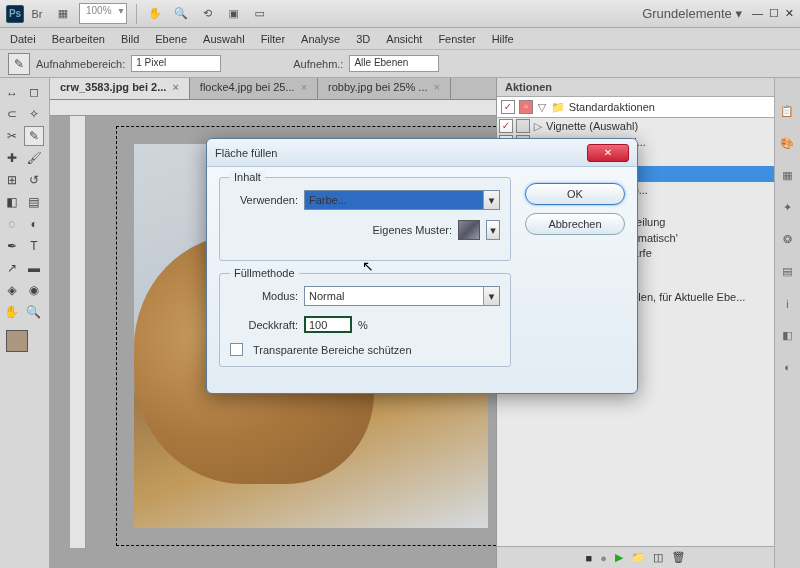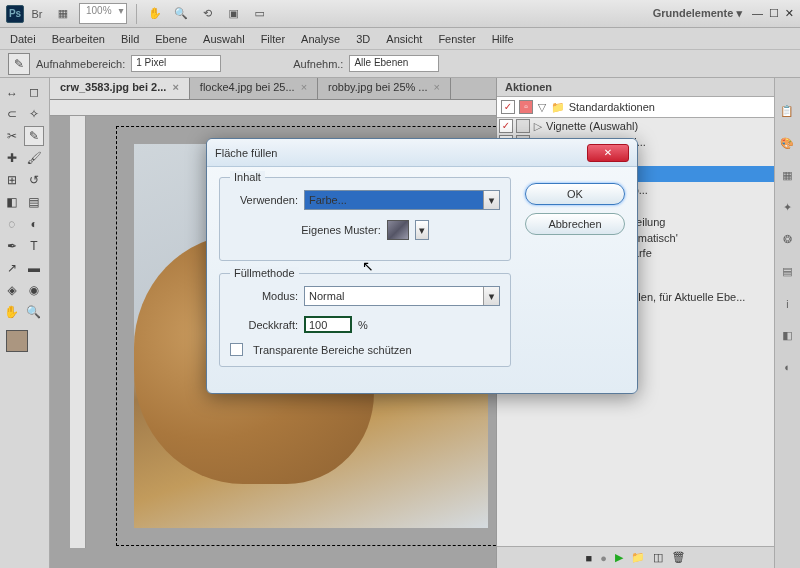--- a/index.html
+++ b/index.html
@@ -2,21 +2,21 @@
 <html><head>
 <meta charset="utf-8">
 <style>
 *{box-sizing:border-box;margin:0;padding:0;font-family:"Segoe UI",Tahoma,sans-serif;font-size:11px;color:#333}
 body{background:#d5d5d5;width:800px;height:568px;overflow:hidden;position:relative}
 .topbar{height:28px;background:linear-gradient(#e8e8e8,#d3d3d3);display:flex;align-items:center;padding:0 6px;border-bottom:1px solid #aaa}
 .ps-icon{width:18px;height:18px;background:#0a2a4a;border:1px solid #356;border-radius:2px;text-align:center;color:#7ab;font-weight:bold;font-size:10px;line-height:16px}
 .top-ico{width:24px;height:22px;border:1px solid transparent;margin:0 1px;display:flex;align-items:center;justify-content:center;color:#555}
 .top-dd{border:1px solid #999;background:#fff;padding:1px 14px 7px 6px;font-size:10px;color:#888;position:relative;margin:5px 3px}
 .top-dd::after{content:"▾";position:absolute;right:2px;top:1px;color:#888}
-.grundel{margin-left:auto;font-weight:bold;font-size:11px;color:#555}
+.grundel{margin-left:auto;font-weight:normal;font-size:13px;color:#555}
 .winbtns{display:flex;gap:6px;margin-left:10px;color:#888}
 .menubar{height:22px;background:#d7d7d7;display:flex;align-items:center;padding:0 10px;gap:16px;border-bottom:1px solid #bbb;font-size:12px}
 .optionsbar{height:28px;background:#d7d7d7;display:flex;align-items:center;padding:0 8px;border-bottom:1px solid #aaa;font-size:11px;gap:6px}
 .optionsbar .lbl{color:#444}
 .optionsbar .inp{border:1px solid #999;background:#fff;padding:1px 4px;font-size:10px;color:#333;height:17px}
 .workspace{display:flex;height:490px}
 .toolbox{width:50px;background:#d7d7d7;border-right:1px solid #aaa;display:flex;flex-wrap:wrap;padding:4px 2px;gap:2px;align-content:flex-start}
 .tool{width:20px;height:20px;border:1px solid #d7d7d7;display:flex;align-items:center;justify-content:center;font-size:12px;color:#444}
 .tool.sel{background:#e8e8e8;border:1px solid #888}
 .swatch-fg{width:22px;height:22px;background:#ab9680;border:1px solid #555;margin-top:6px;margin-left:4px}
@@ -281,21 +281,21 @@
     <div class="dlg-left">
       <div class="grp">
         <div class="grp-lbl">Inhalt</div>
         <div class="frow">
           <label>Verwenden:</label>
           <div class="dd sel-farbe">
             <span>Farbe...</span>
             <div class="dd-arr">▾</div>
           </div>
         </div>
-        <div class="frow" style="justify-content:center">
+        <div class="frow" style="justify-content:flex-end">
           <label style="min-width:auto">Eigenes Muster:</label>
           <div class="muster-sw"></div>
           <div style="width:14px;height:20px;border:1px solid #7a8fa5;background:linear-gradient(#fff,#ddd);text-align:center;line-height:18px">▾</div>
         </div>
       </div>
       <div class="grp">
         <div class="grp-lbl">Füllmethode</div>
         <div class="frow">
           <label>Modus:</label>
           <div class="dd" style="padding-left:4px">

